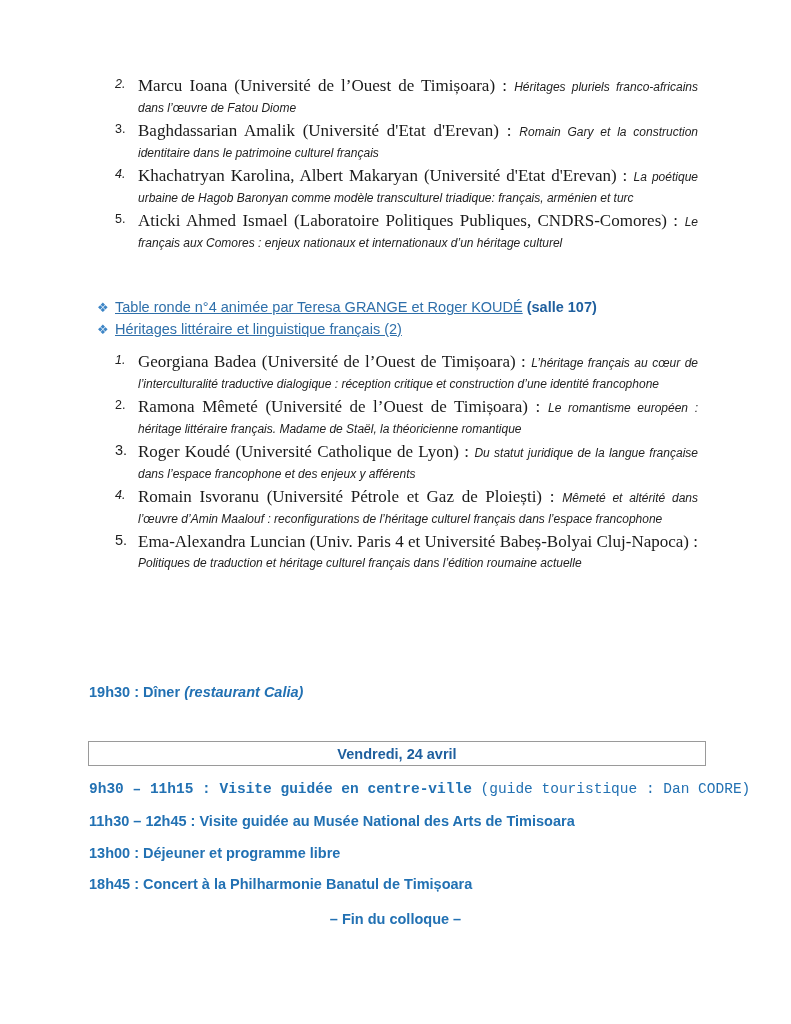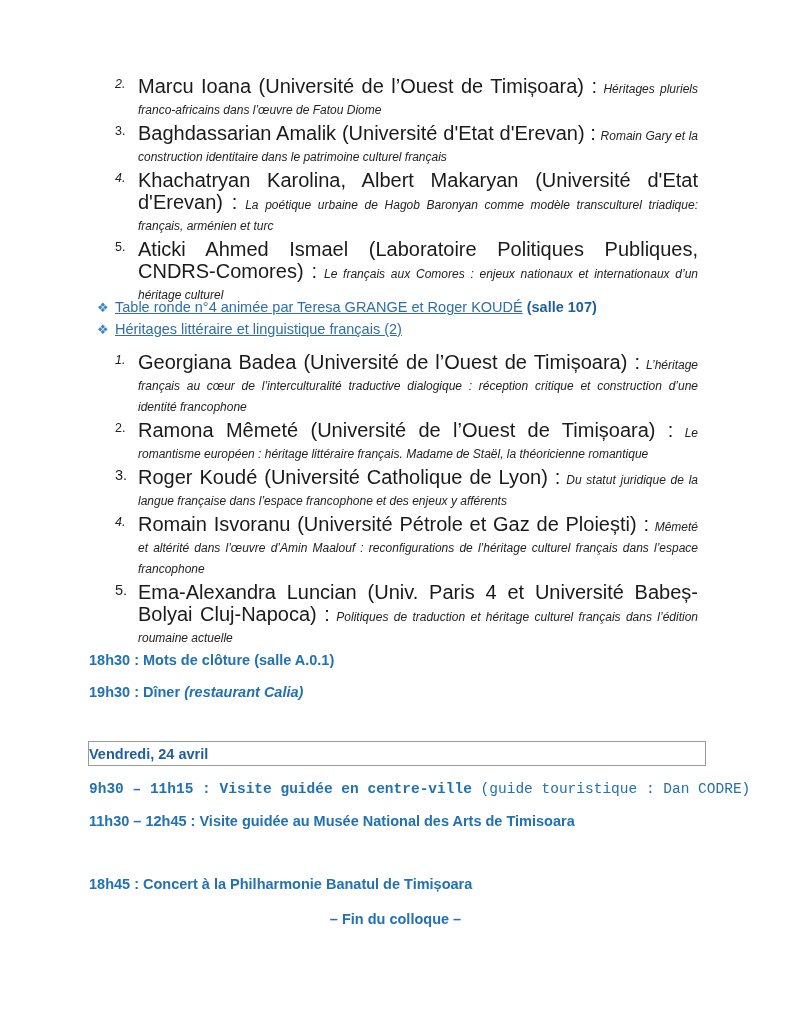--- a/index.html
+++ b/index.html
@@ -4,36 +4,36 @@
 <style>
   html, body { margin: 0; padding: 0; background: #ffffff; }
   body { width: 791px; height: 1024px; position: relative; overflow: hidden;
          font-family: "Liberation Sans", "DejaVu Sans", sans-serif; color: #1a1a1a; }
   .page { position: absolute; left: 0; top: 0; width: 791px; height: 1024px; }
 
   .list { position: absolute; left: 113px; width: 585px; margin: 0; padding: 0; list-style: none; }
   .item { position: relative; padding-left: 25px; margin-bottom: 3px; }
   .num { position: absolute; left: 2px; top: 1px; font-size: 12.5px; color: #222; }
   .num.it { font-style: italic; }
-  .name { font-size: 20px; color: #1a1a1a; }
+  .name { font-size: 17px; color: #1a1a1a; font-family: Liberation Serif, serif; }
   .title { font-size: 12px; font-style: italic; line-height: 19px; color: #222; }
   .para { text-align: justify; line-height: 20px; }
 
   .bullets { position: absolute; left: 97px; top: 296px; }
   .bullet { display: flex; align-items: center; height: 22px; font-size: 14.5px; }
   .bullet .diamond { color: #3d85c6; font-size: 13px; width: 18px; }
   .bullet a { color: #2e6faa; text-decoration: underline; }
   .bullet .salle { color: #1f5f9e; font-weight: bold; margin-left: 4px; }
   .sched { position: absolute; left: 89px; font-size: 14.5px; font-weight: bold; color: #2271b3; }
   .sched .norm { font-weight: normal; }
   .sched .it { font-style: italic; }
 
   .daybox { position: absolute; left: 88px; top: 741px; width: 618px; height: 25px;
             border: 1px solid #9a9a9a; box-sizing: border-box;
-            display: flex; align-items: center; justify-content: flex-start;
+            display: flex; align-items: center; justify-content: center;
             font-size: 14.5px; font-weight: bold; color: #1f5f9e; }
   .fin { position: absolute; left: 0; width: 791px; top: 911px; text-align: center;
          font-size: 14.5px; font-weight: bold; color: #2271b3; }
 </style>
 </head>
 <body>
 
 <div class="page">
 
   <ol class="list" style="top:76px;">
@@ -83,42 +83,42 @@
     <li class="item">
       <span class="num it">4.</span>
       <div class="para"><span class="name">Romain Isvoranu (Université Pétrole et Gaz de Ploiești) :</span> <span class="title">Mêmeté et altérité dans l’œuvre d’Amin Maalouf : reconfigurations de l’héritage culturel français dans l’espace francophone</span></div>
     </li>
     <li class="item">
       <span class="num" style="font-size:14.5px;top:0;">5.</span>
       <div class="para"><span class="name">Ema-Alexandra Luncian (Univ. Paris 4 et Université Babeș-Bolyai Cluj-Napoca) :</span> <span class="title">Politiques de traduction et héritage culturel français dans l’édition roumaine actuelle</span></div>
     </li>
   </ol>
 
-  <div class="sched" style="top:652px;">
-    <span>18h30 :</span>
-    <span>Mots de clôture (salle A.0.1)</span>
-  </div>
   <div class="sched" style="top:684px;">
     <span>19h30 :</span>
     <span>Dîner</span>
     <span class="it">(restaurant Calia)</span>
   </div>
 
   <div class="daybox">
     <span>Vendredi, 24 avril</span>
   </div>
 
   <div class="sched" style="top:781px;font-family:Liberation Mono, monospace;">
     <span>9h30 – 11h15 :</span>
     <span>Visite guidée en centre-ville</span>
     <span class="norm">(guide touristique : Dan CODRE)</span>
   </div>
   <div class="sched" style="top:813px;">
     <span>11h30 – 12h45 :</span>
     <span>Visite guidée au Musée National des Arts de Timisoara</span>
   </div>
+  <div class="sched" style="top:845px;">
+    <span>13h00 :</span>
+    <span>Déjeuner et programme libre</span>
+  </div>
   <div class="sched" style="top:876px;">
     <span>18h45 :</span>
     <span>Concert à la Philharmonie Banatul de Timișoara</span>
   </div>
 
   <div class="fin">– Fin du colloque –</div>
 </div>
 
 </body></html>

